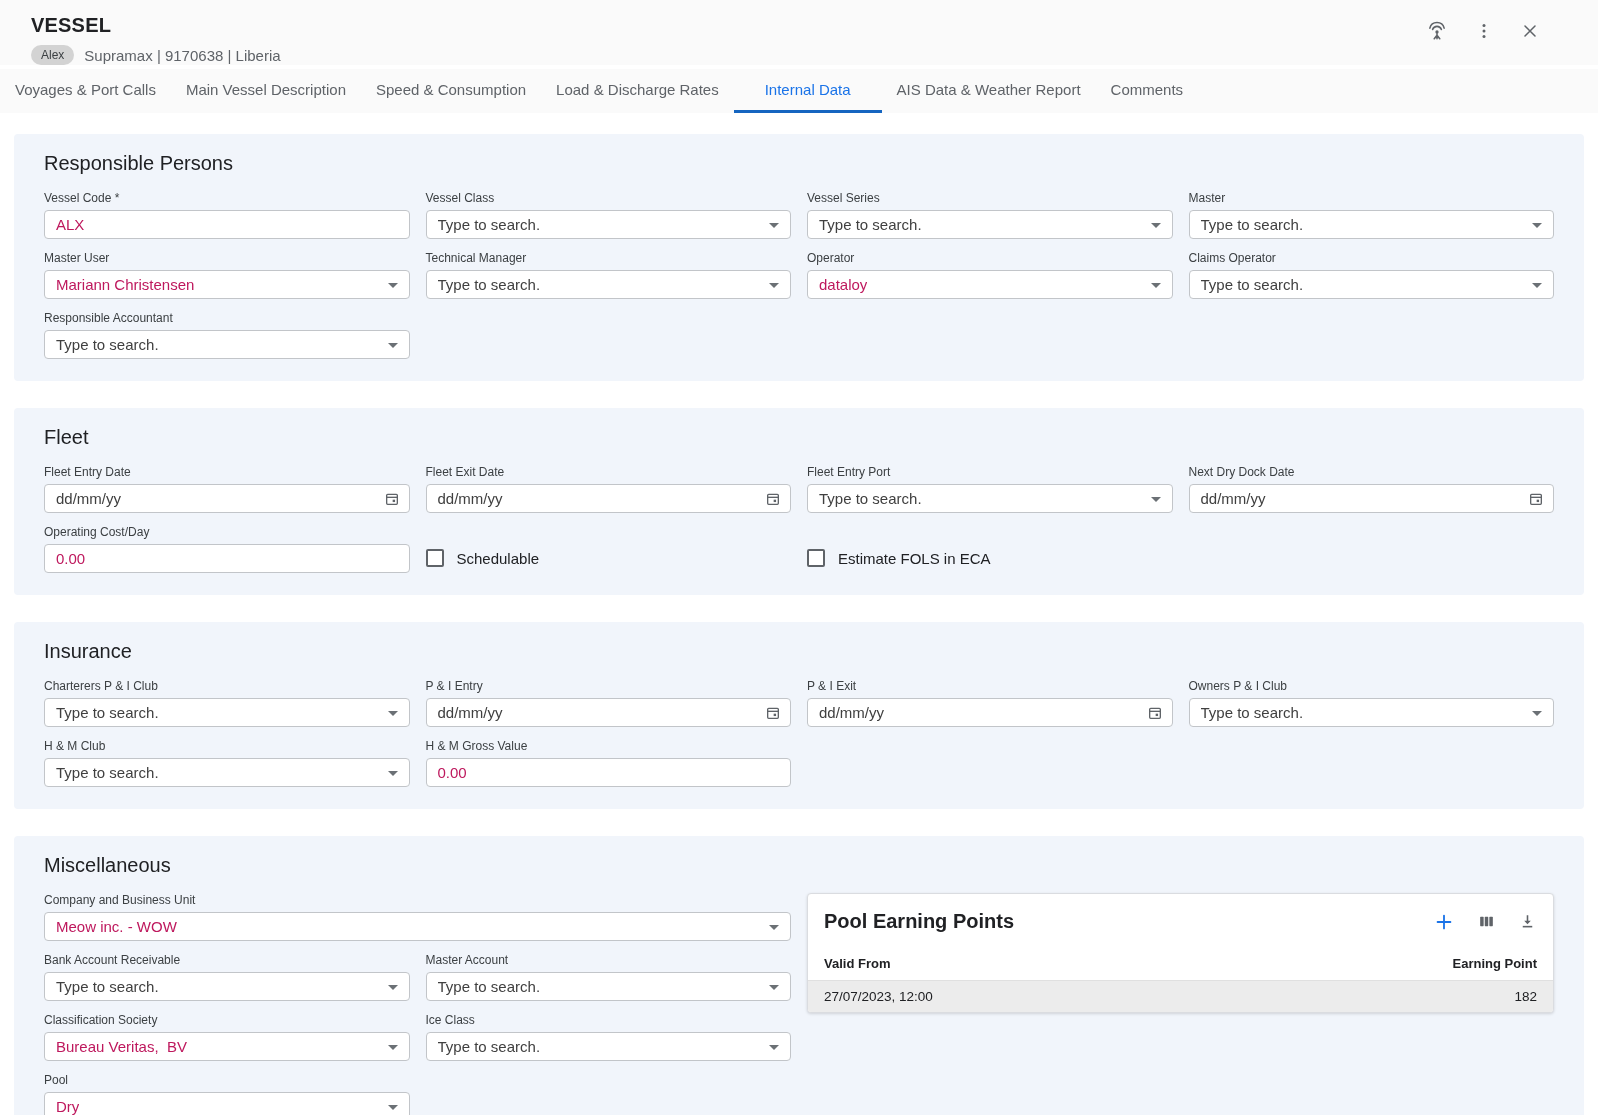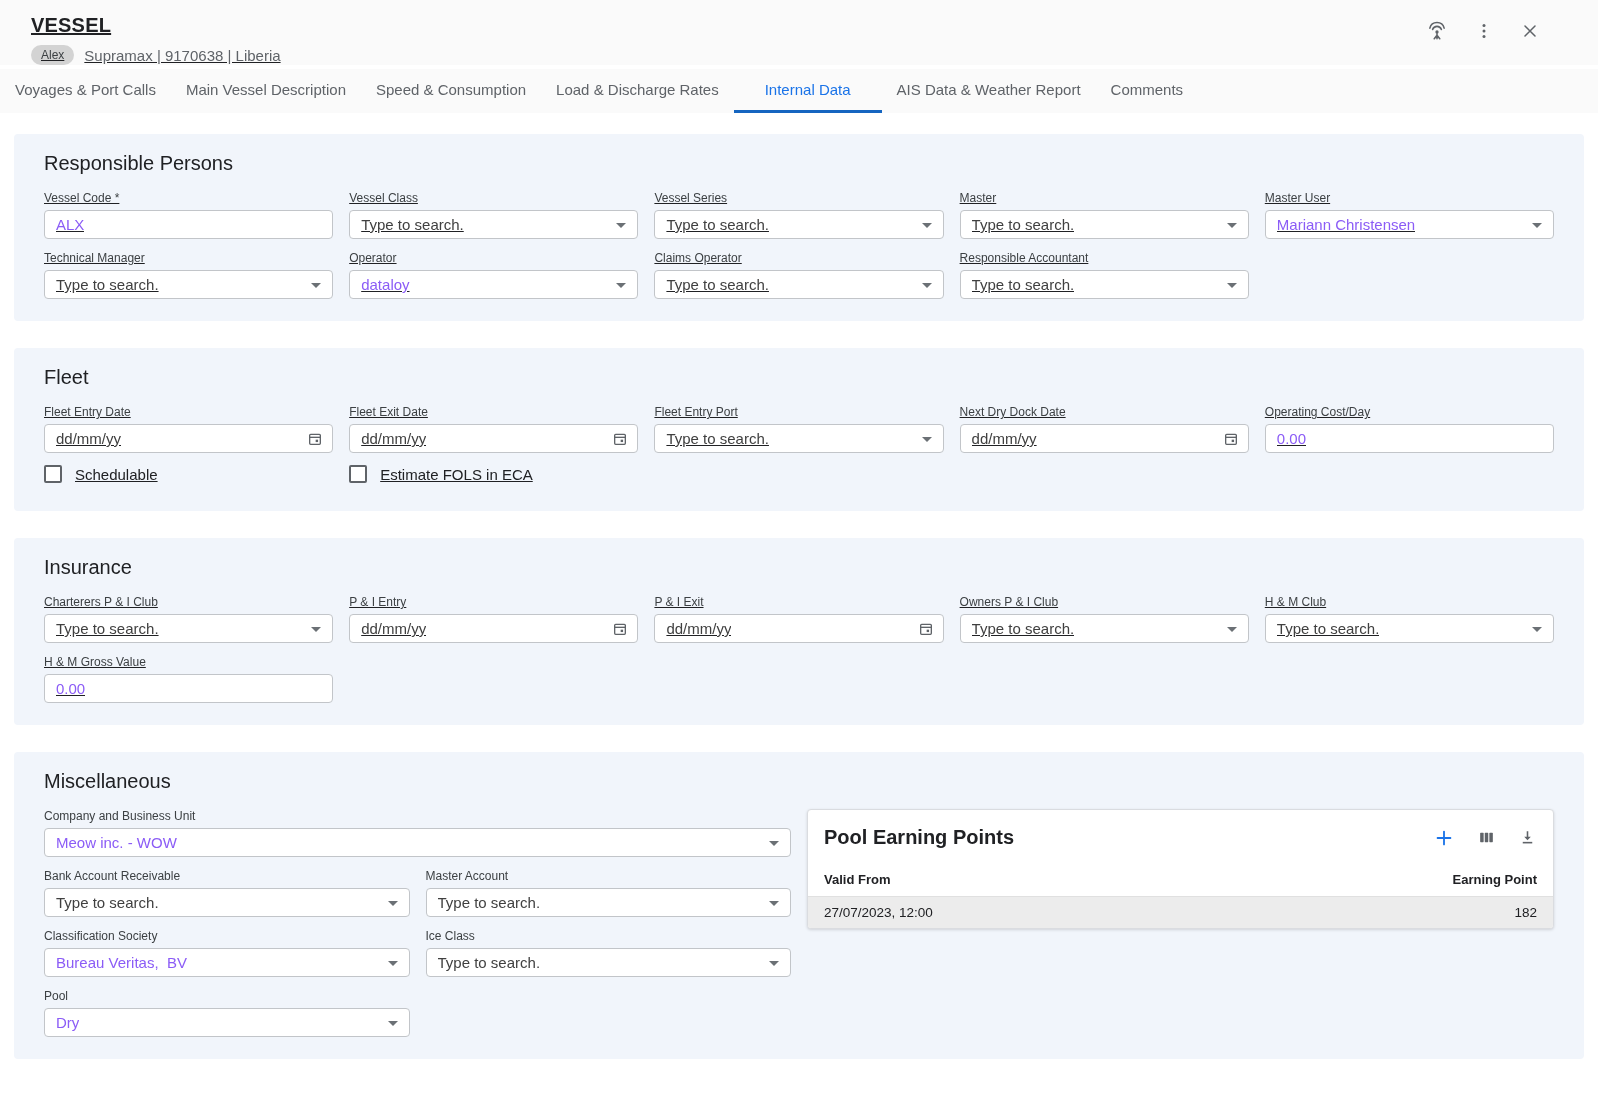--- a/index.html
+++ b/index.html
@@ -7,21 +7,20 @@
   body {
     width: 1598px; min-height: 1115px;
     font-family: "Liberation Sans", "DejaVu Sans", sans-serif;
     color: #202124;
   }
   
   .topbar {
     background:#fafafa;
     display:flex; justify-content:space-between; align-items:flex-start;
     padding:14px 58px 0 31px;
-    text-decoration:underline;
   }
   .page-title { font-size:20px; font-weight:700; letter-spacing:.2px; color:#202124; }
   .subtitle-row { display:flex; align-items:center; gap:10px; margin-top:8px; }
   .badge {
     background:#d3d3d3; color:#3c4043; font-size:12px;
     padding:3px 10px; border-radius:11px; line-height:14px;
   }
   .subtitle { font-size:15px; color:#5f6368; }
   .header-actions { display:flex; align-items:center; gap:26px; margin-top:6px; }
   .hicon { display:inline-flex; cursor:pointer; }
@@ -36,31 +35,31 @@
     border-bottom:3px solid transparent;
   }
   .tab.active { color:#1a73e8; border-bottom-color:#1565c0; padding:0 31px; }
   
   main { padding-top:17px; background:#fff; }
   .panel {
     background:#f1f5fb; border-radius:4px;
     margin:4px 14px 27px; padding:14px 30px 22px;
   }
   .panel-title { font-size:20px; font-weight:400; color:#202124; margin:4px 0 16px; }
-  .grid4 { display:grid; grid-template-columns:repeat(5,1fr); column-gap:16px; row-gap:12px;text-decoration:underline; }
+  .grid4 { display:grid; grid-template-columns:repeat(4,1fr); column-gap:16px; row-gap:12px; }
   .field .flabel { font-size:12px; color:#3c4043; margin-bottom:4px; line-height:15px; }
   .control {
     position:relative; background:#fff; border:1px solid #c2c5c9; border-radius:4px;
     height:29px; display:flex; align-items:center; padding:0 11px;
     font-size:15px; cursor:text;
   }
   .control.dd { cursor:pointer; padding-right:30px; }
   .control.date { padding-right:34px; }
   .control.num { justify-content:flex-start; }
-  .val { color:#8b5cf6; white-space:pre; overflow:hidden; text-overflow:ellipsis; }
+  .val { color:#be185d; white-space:pre; overflow:hidden; text-overflow:ellipsis; }
   .ph  { color:#404040; white-space:pre; overflow:hidden; text-overflow:ellipsis; }
   .caret {
     position:absolute; right:11px; top:50%; margin-top:-2px;
     width:0; height:0;
     border-left:5px solid transparent; border-right:5px solid transparent;
     border-top:5px solid #6b7075;
   }
   .cal { position:absolute; right:9px; top:50%; transform:translateY(-50%); display:inline-flex; cursor:pointer; }
   .cb-row { display:flex; align-items:center; gap:13px; align-self:end; margin-bottom:6px; }
   .cb { width:18px; height:18px; border:2px solid #5f6368; border-radius:2px; background:#fff; cursor:pointer; flex:none; }

